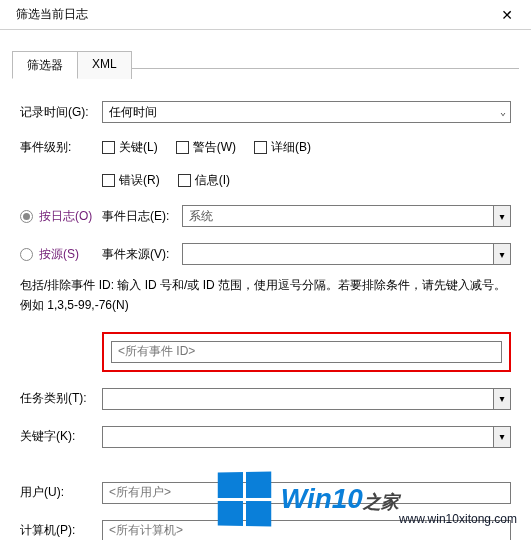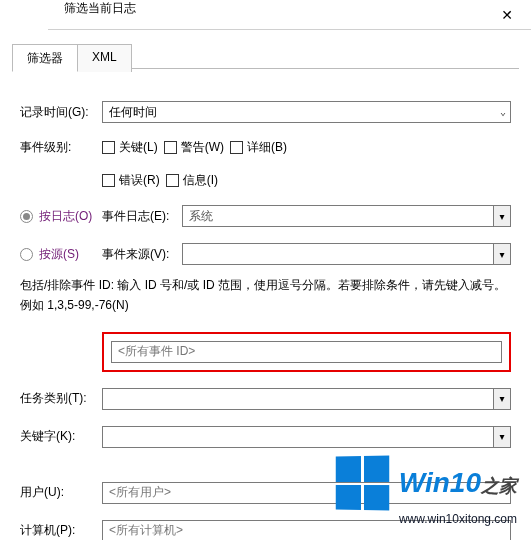--- a/index.html
+++ b/index.html
@@ -10,24 +10,24 @@
     background: #ffffff;
     color: #000;
     width: 531px;
     height: 540px;
     overflow: hidden;
     position: relative;
   }
   .titlebar {
     height: 30px;
     display: flex;
+    align-items: center;
     padding: 0 16px;
     border-bottom: 1px solid #d0d0d0;
     position: relative;
-    margin-left: 48px;
   }
   .titlebar .title {
     font-size: 12px;
   }
   .close-btn {
     position: absolute;
     right: 4px;
     top: 0;
     width: 40px;
     height: 30px;
@@ -46,21 +46,21 @@
     position: relative;
   }
   .tab {
     padding: 5px 14px 4px 14px;
     border: 1px solid #bbb;
     border-bottom: none;
     background: #f9f9f9;
     margin-right: -1px;
     cursor: pointer;
     position: relative;
-    top: 4px;
+    top: 11px;
   }
   .tab.active {
     background: #fff;
     border-bottom: 1px solid #fff;
     z-index: 2;
   }
   .form {
     padding: 16px 8px 0 8px;
   }
   .row {
@@ -89,21 +89,21 @@
     position: absolute;
     right: 4px;
     top: 50%;
     transform: translateY(-50%);
     font-size: 10px;
     color: #333;
   }
   .chk-row {
     display: flex;
     flex-wrap: wrap;
-    gap: 6px;
+    gap: 18px;
     align-items: flex-end;
   }
   .chk {
     display: flex;
     align-items: center;
     gap: 4px;
     cursor: pointer;
   }
   .chk-box {
     width: 13px; height: 13px;
@@ -165,21 +165,21 @@
     align-items: center;
     justify-content: center;
     cursor: pointer;
     font-size: 10px;
   }
   .logo-area {
     position: absolute;
     right: 14px;
     bottom: 14px;
     display: flex;
-    flex-direction: column;
+    flex-direction: row;
     align-items: flex-end;
   }
   .logo-row {
     display: flex;
     align-items: center;
     gap: 10px;
   }
   .win-logo {
     width: 54px; height: 54px;
     display: grid;

